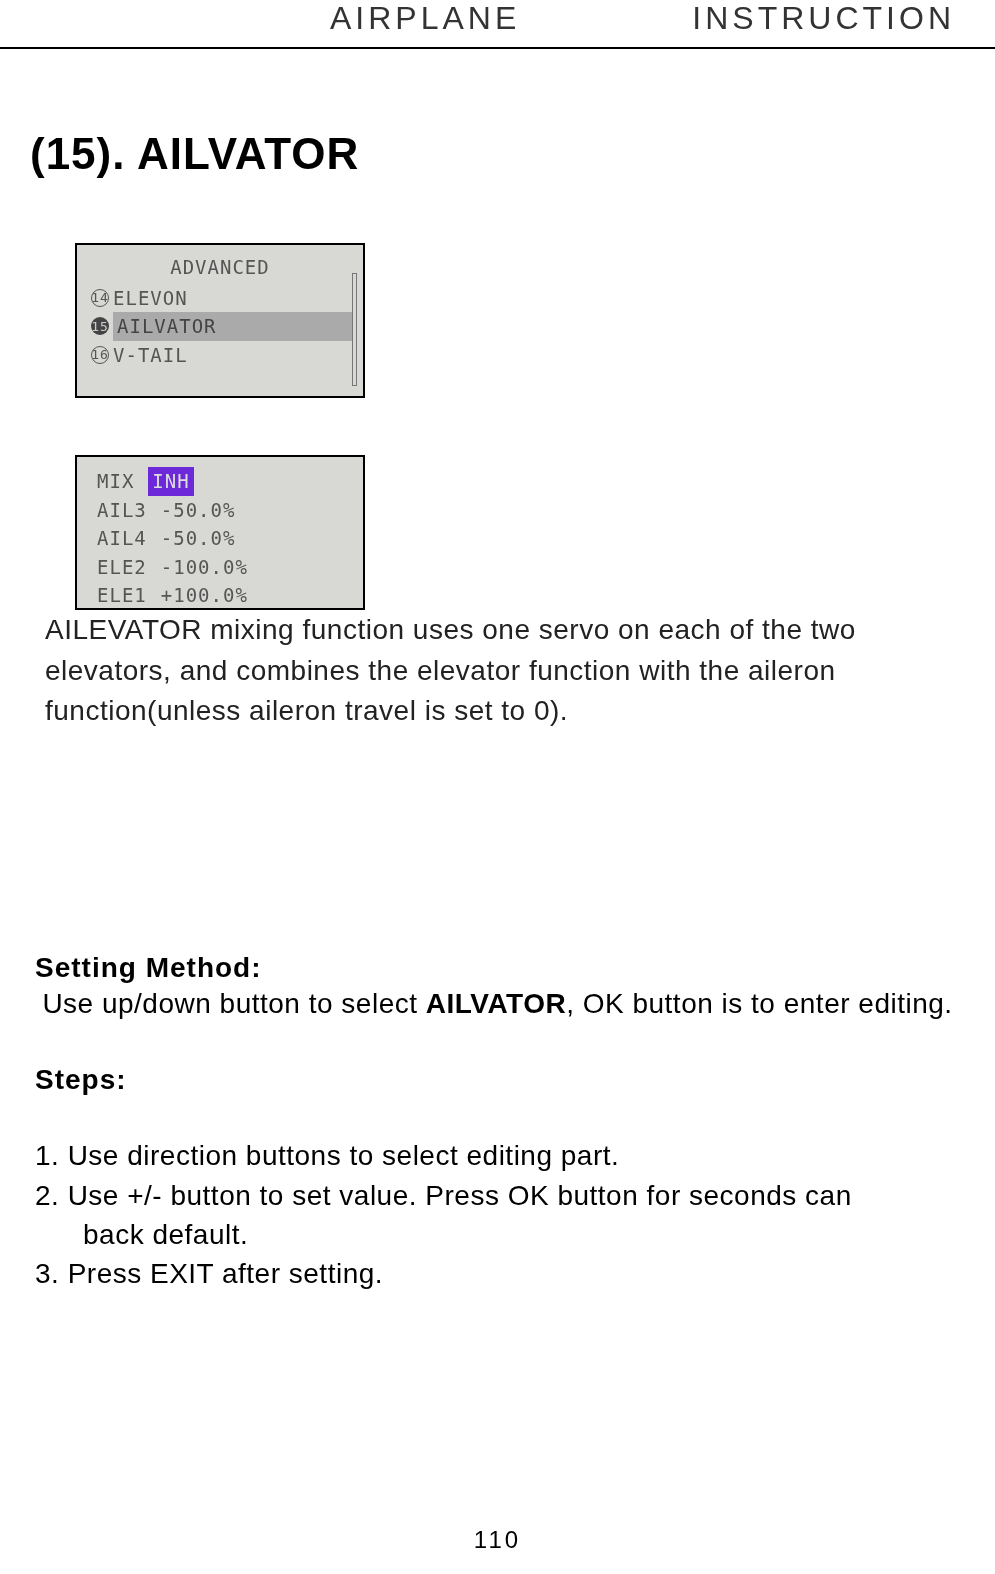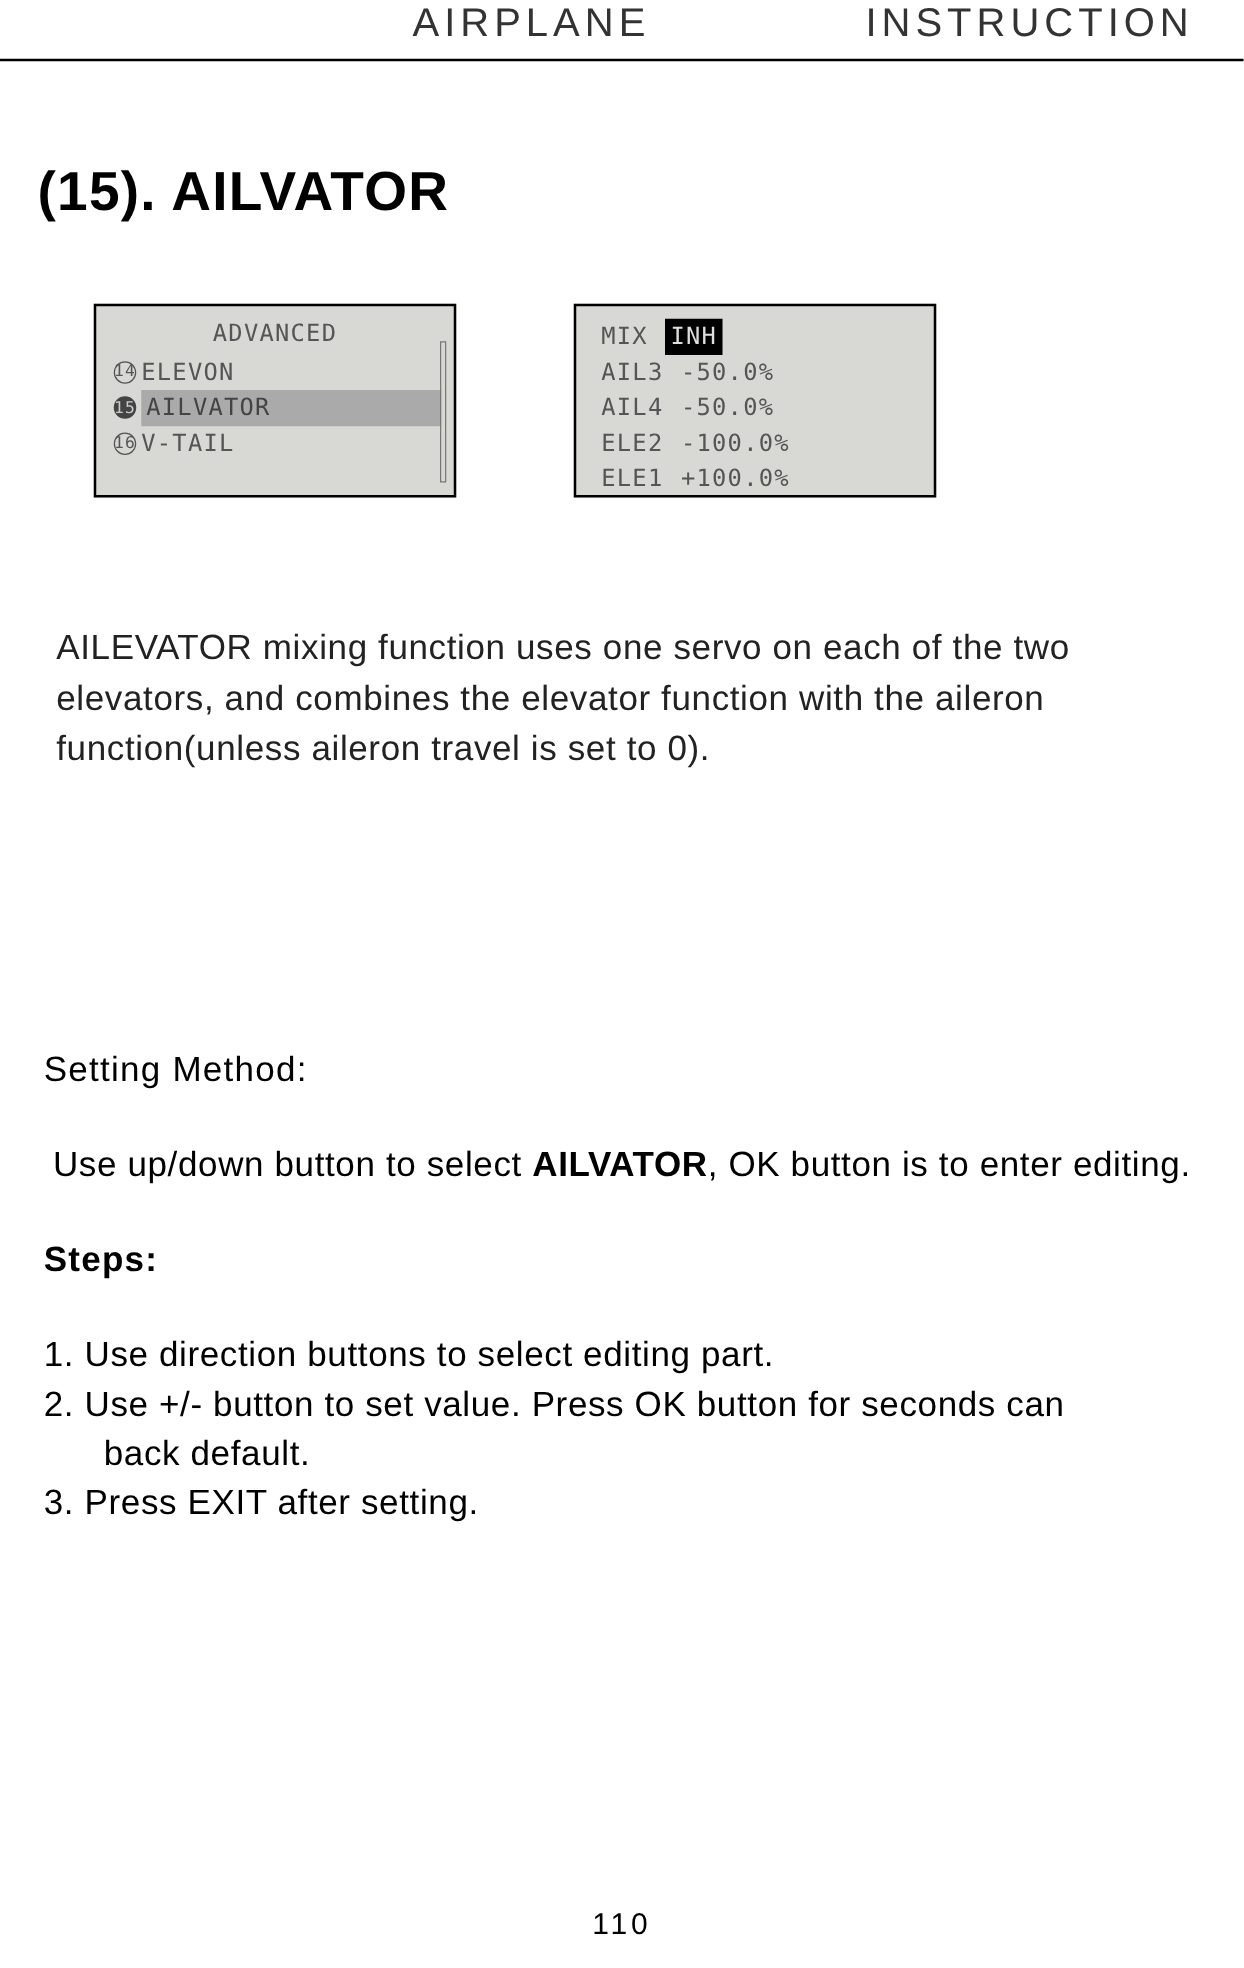--- a/index.html
+++ b/index.html
@@ -25,23 +25,23 @@
       padding: 80px 35px 0 30px;
     }
     .section-title {
       font-size: 44px;
       font-weight: bold;
       letter-spacing: 1px;
       margin-bottom: 64px;
     }
     .screens {
       display: flex;
-      gap: 94px;
+      gap: 57px;
       padding-left: 45px;
-      margin-bottom: 100px;
+      flex-direction: column;
     }
     .lcd {
       border: 2px solid #000;
       background: #d8d8d4;
       font-family: "Lucida Console", Monaco, monospace;
       font-size: 19px;
       letter-spacing: 1px;
       color: #555;
       padding: 8px 10px 14px 10px;
       line-height: 1.5;
@@ -81,39 +81,38 @@
     .scrollbar {
       position: absolute;
       right: 6px;
       top: 28px;
       bottom: 10px;
       width: 5px;
       border: 1px solid #777;
     }
     .val-row { display: flex; padding-left: 10px; gap: 14px; }
     .inh {
-      background: #000000;
+      background: #6d28d9;
       color: #ddd;
       padding: 0 4px;
     }
     .description {
       font-size: 28px;
       line-height: 1.45;
       padding-left: 15px;
       padding-right: 30px;
       color: #222;
       letter-spacing: 0.5px;
       margin-bottom: 220px;
     }
     .setting-block { padding-left: 5px; }
     .sub-heading {
       font-size: 28px;
-      font-weight: normal;
-      letter-spacing: 1px;
-      margin-bottom: 40px;
+      font-weight: bold;
+      letter-spacing: 1px;
     }
     .method-text {
       font-size: 28px;
       line-height: 1.45;
       margin-bottom: 40px;
       letter-spacing: 0.5px;
       text-align: center;
     }
     .method-text .bold { font-weight: bold; }
     .steps-heading {

